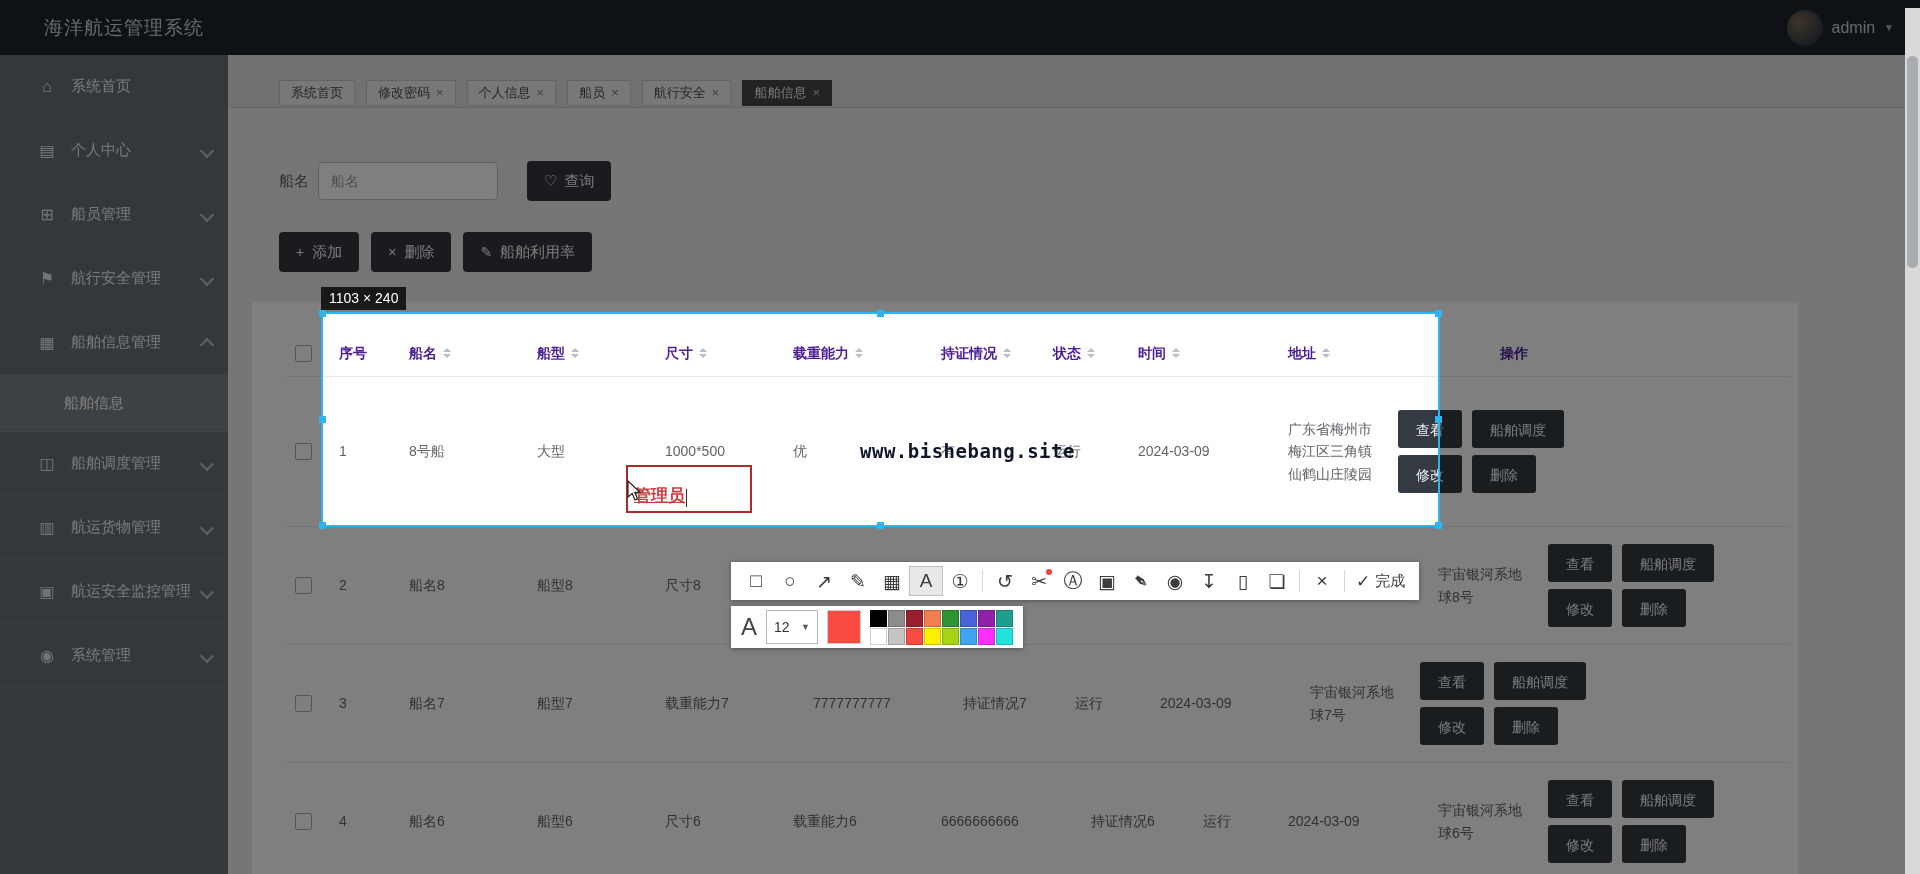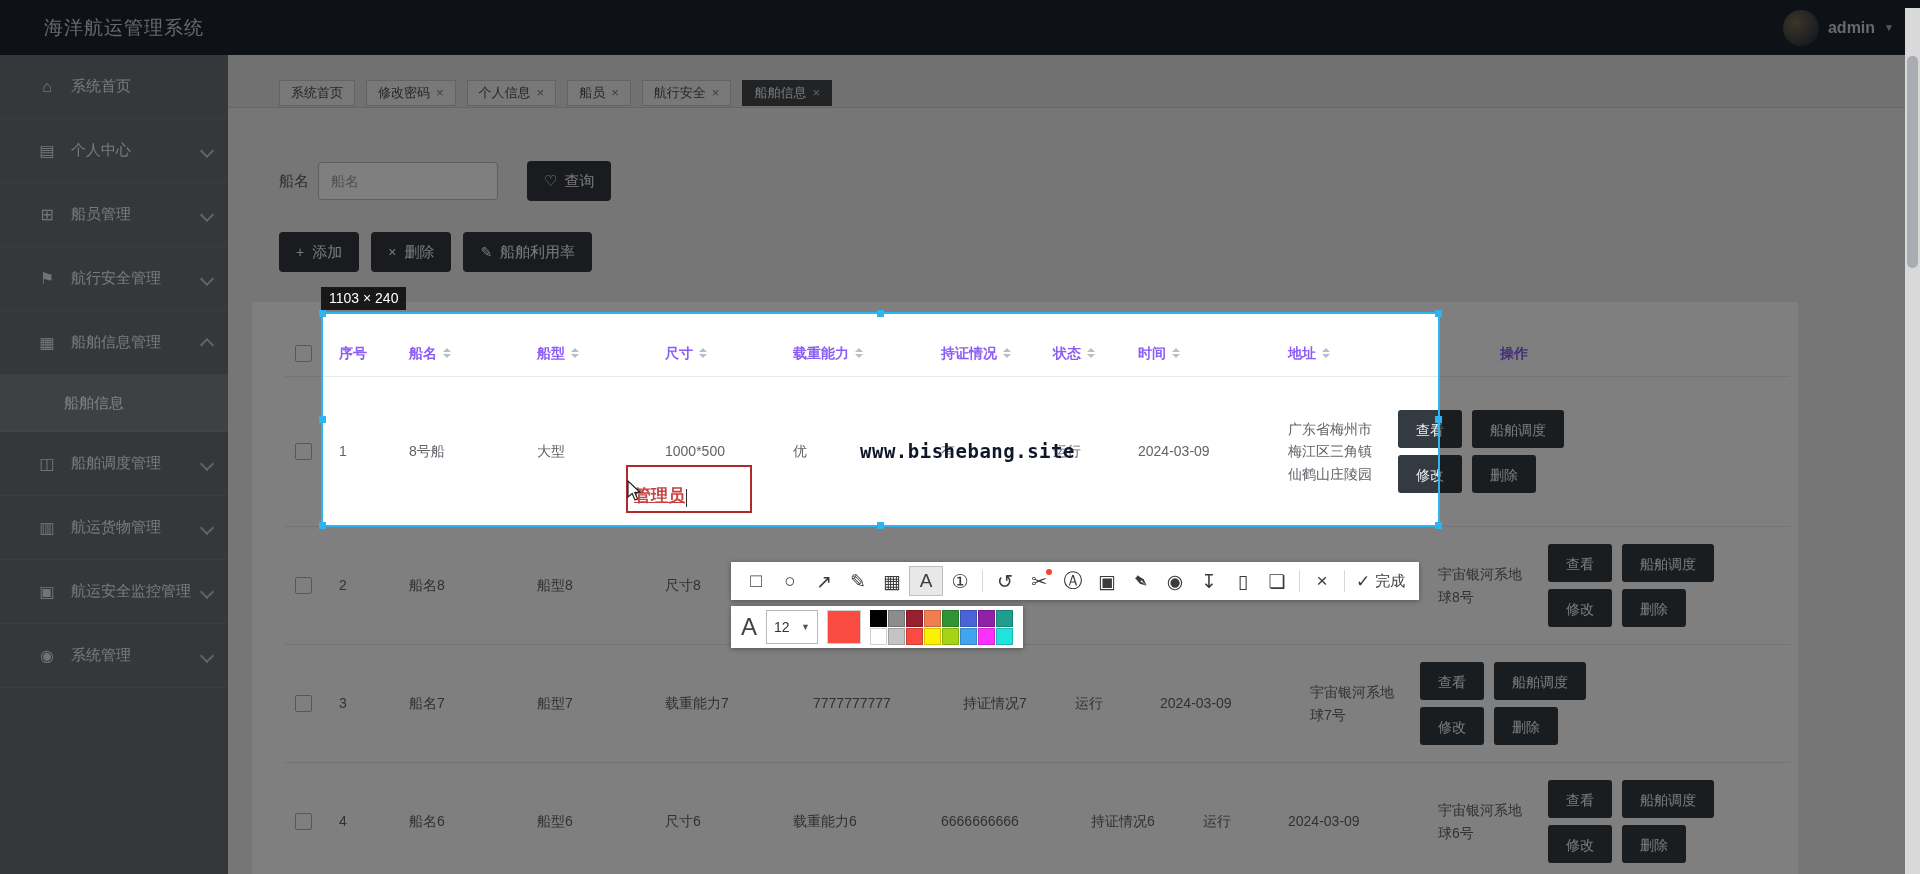--- a/index.html
+++ b/index.html
@@ -1,21 +1,21 @@
 <!DOCTYPE html>
 <html><head>
 <meta charset="utf-8">
 <style>
   html,body{margin:0;padding:0;}
   .page{position:relative;width:1920px;height:874px;overflow:hidden;background:#ededed;
         font-family:"Liberation Sans","DejaVu Sans",sans-serif;}
   
   .apphdr{position:absolute;left:0;top:0;right:0;height:55px;background:#1d242c;z-index:10;}
   .apptitle{position:absolute;left:44px;top:0;line-height:55px;font-size:19px;color:#ccd2d9;letter-spacing:1px;}
-  .userbox{position:absolute;right:26px;top:0;height:55px;display:flex;align-items:center;gap:9px;color:#cdd2d7;font-size:16px;font-weight:bold;}
+  .userbox{position:absolute;right:26px;top:0;height:55px;display:flex;align-items:center;gap:9px;color:#cdd2d7;font-size:16px;}
   .avatar{width:36px;height:36px;border-radius:50%;background:radial-gradient(circle at 35% 35%,#7a6a50,#3a3f46 65%,#23262b);}
   .ucaret{font-size:10px;color:#aab0b6;}
   
   .sidebar{position:absolute;left:0;top:55px;bottom:0;width:228px;background:#6a7177;z-index:10;}
   .sitem{height:63px;display:flex;align-items:center;padding:0 16px 0 36px;color:#eef1f3;font-size:15px;
          border-bottom:1px solid rgba(255,255,255,.09);cursor:pointer;}
   .sicon{width:22px;margin-right:13px;font-size:16px;color:#e3e7ea;text-align:center;flex:none;}
   .slabel{white-space:nowrap;overflow:hidden;flex:1;}
   .chev{width:8px;height:8px;border-right:2px solid #c3c8cc;border-bottom:2px solid #c3c8cc;
         transform:rotate(45deg);margin-left:6px;flex:none;}
@@ -45,21 +45,21 @@
   
   .panel{position:absolute;left:252px;top:302px;width:1546px;bottom:0;background:#ffffff;}
   .tablelayer{position:absolute;left:285px;top:330px;width:1505px;height:544px;z-index:5;}
   .trow{position:absolute;left:0;width:1505px;display:flex;border-bottom:1px solid #e6e9ef;box-sizing:border-box;}
   .hrow{top:0;height:47px;}
   .r0{top:47px;height:150px;}
   .r1{top:197px;height:118px;}
   .r2{top:315px;height:118px;}
   .r3{top:433px;height:118px;}
   .cell{display:flex;align-items:center;padding:0 10px;font-size:14px;color:#5f6368;box-sizing:border-box;line-height:1.6;}
-  .th{color:#8b5cf6;font-weight:bold;}
+  .th{color:#4c1d95;font-weight:bold;}
   .c-cb{width:44px;}.c-idx{width:70px;}.c-name{width:128px;}.c-type{width:128px;}.c-size{width:128px;}
   .c-cap{width:148px;}.c-code{width:150px;}.c-cert{width:112px;}.c-status{width:85px;}
   .c-time{width:150px;}.c-addr{width:110px;}.c-ops{width:252px;}
   .c-ops{flex-direction:column;align-items:flex-start;justify-content:center;gap:7px;}
   .hrow .c-ops{flex-direction:row;align-items:center;}
   .cb{width:15px;height:15px;border:1px solid #a9afb7;border-radius:2px;background:#fff;display:inline-block;cursor:pointer;}
   .sort{display:inline-flex;flex-direction:column;margin-left:6px;cursor:pointer;}
   .sort i{display:block;width:0;height:0;border:4px solid transparent;}
   .sort .su{border-bottom-color:#b9bdc6;margin-bottom:2px;}
   .sort .sd{border-top-color:#b9bdc6;}

